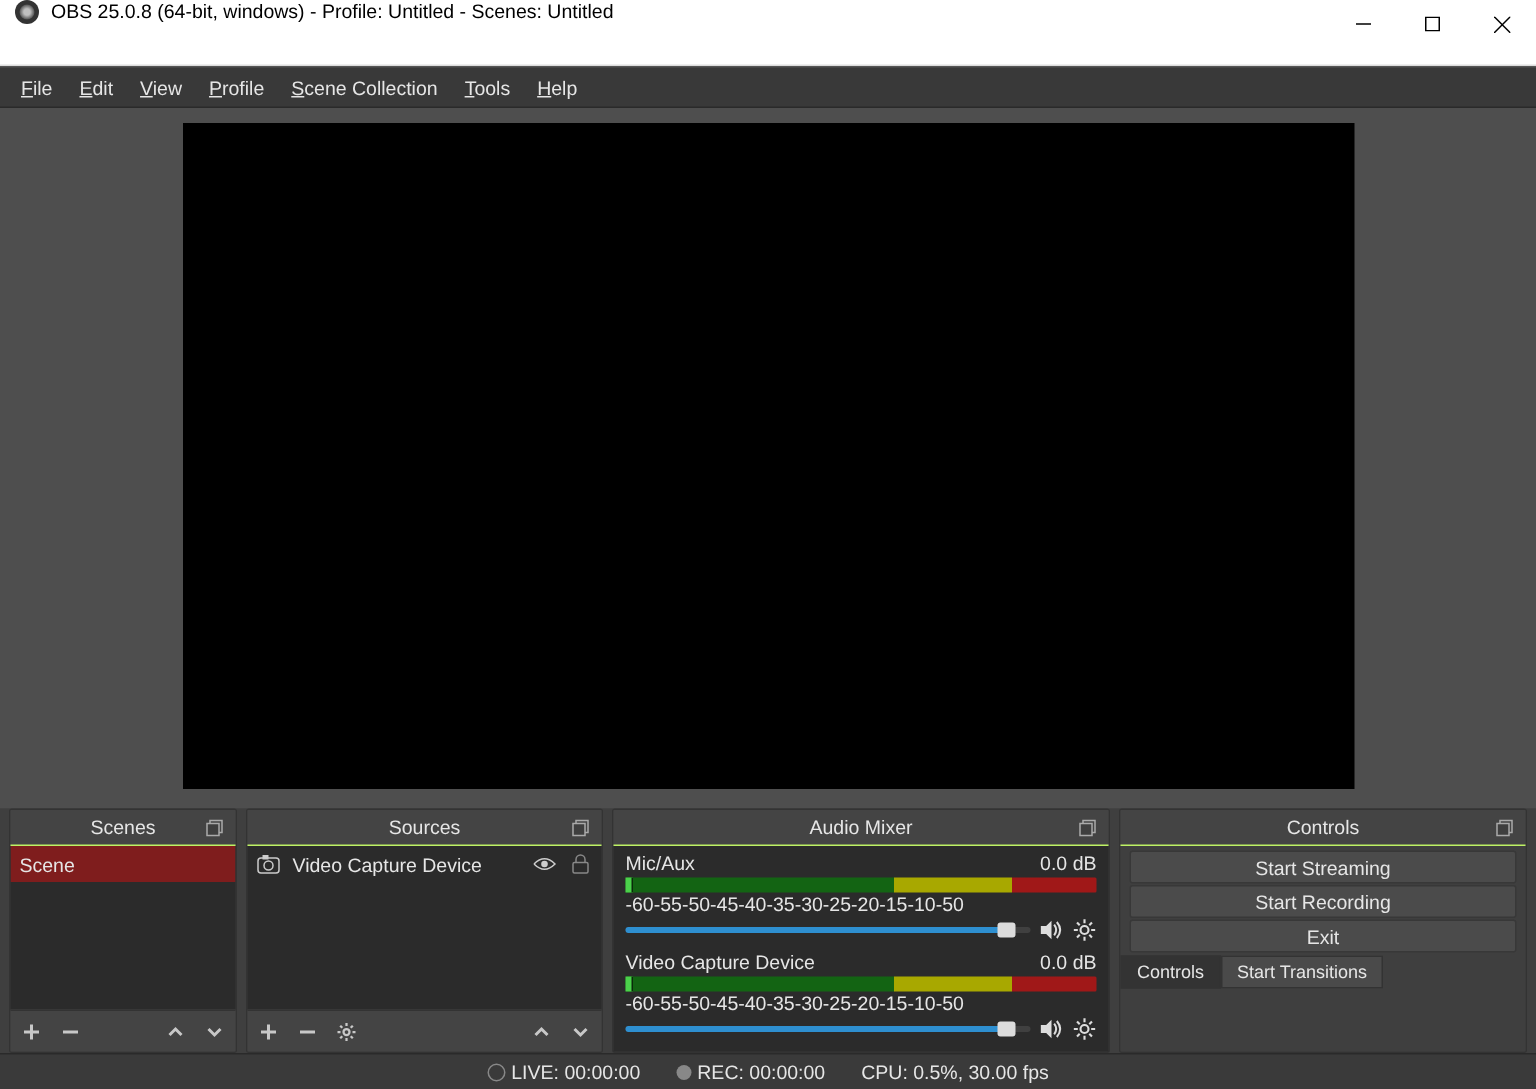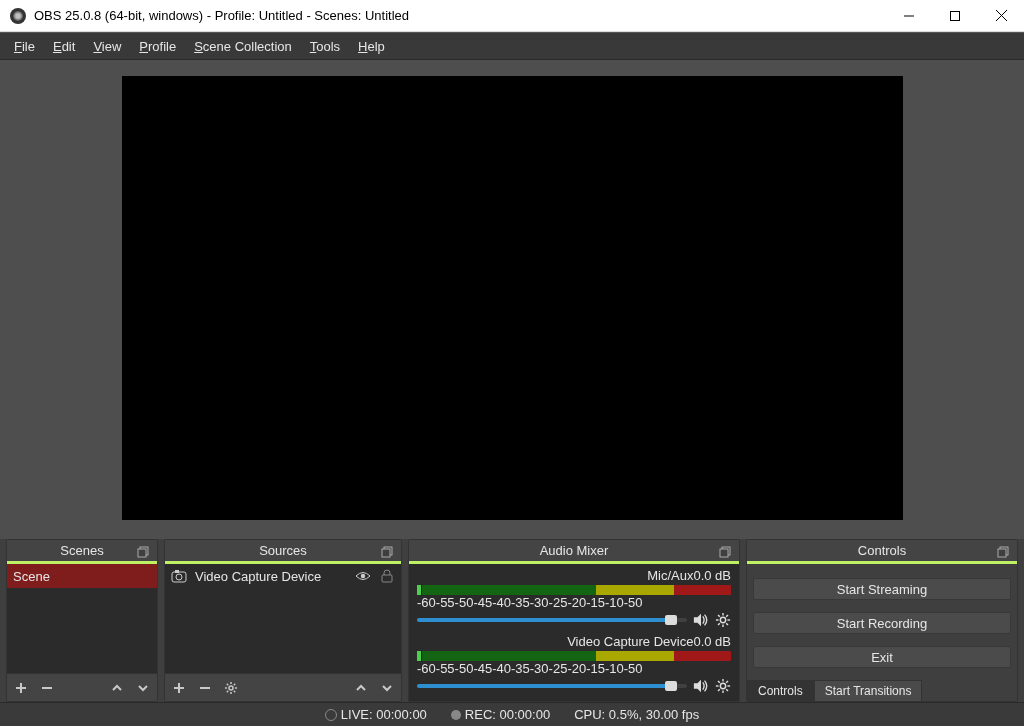--- a/index.html
+++ b/index.html
@@ -1,46 +1,46 @@
 <!DOCTYPE html>
 <html><head>
 <meta charset="utf-8">
 <style>
 *{box-sizing:border-box;margin:0;padding:0;font-family:"Segoe UI",Tahoma,sans-serif;font-size:13px;color:#e6e6e6;user-select:none}
 body{width:1024px;height:726px;display:flex;flex-direction:column;background:#444}
-.titlebar{height:32px;background:#fff;display:flex;align-items:center;border-bottom:1px solid #ddd}
+.titlebar{height:44px;background:#fff;display:flex;border-bottom:1px solid #ddd}
 .titlebar .obs-logo{width:16px;height:16px;border-radius:50%;background:#333;margin:0 8px 0 10px;position:relative}
 .titlebar .obs-logo::after{content:"";position:absolute;inset:3px;border-radius:50%;background:radial-gradient(circle,#bfbfbf 30%,#555 70%)}
 .titlebar .title-text{color:#000;flex:1}
 .titlebar .win-btns{display:flex}
 .titlebar .win-btn{width:46px;height:32px;display:flex;align-items:center;justify-content:center;color:#000}
 .menubar{height:28px;background:#393939;display:flex;align-items:center;padding:12px 6px;gap:2px;border-top:1px solid #555;border-bottom:1px solid #2a2a2a}
 .menu-item{padding:2px 8px;color:#e6e6e6}
 .menu-item .acc{text-decoration:underline}
 .preview-zone{flex:1;background:#4e4e4e;display:flex;align-items:center;justify-content:center;padding:0 0 4px 0}
 .preview-canvas{width:781px;height:444px;background:#000}
 .panels{display:flex;gap:6px;height:163px;padding:0 6px;background:#3f3f3f}
 .panel{background:#3f3f3f;border:1px solid #333;display:flex;flex-direction:column;border-radius:2px}
-.panel-hdr{height:24px;display:flex;align-items:center;justify-content:center;position:relative;border-bottom:3px solid #bef264;background:#444}
+.panel-hdr{height:24px;display:flex;align-items:center;justify-content:center;position:relative;border-bottom:1px solid #bef264;background:#444}
 .panel-hdr .pop-ico{position:absolute;right:4px;top:4px;width:16px;height:16px;color:#bfbfbf}
 .panel-body{flex:1;background:#2b2b2b;overflow:hidden}
 .panel-foot{height:28px;background:#444;border-top:1px solid #333;display:flex;align-items:center;padding:0 6px;gap:10px}
 .list-row{display:flex;align-items:center;height:24px;padding:0 6px;gap:8px}
 .list-row.sel{background:#7f1d1d}
 .tool-ico{color:#c8c8c8;width:16px;height:16px;display:flex;align-items:center;justify-content:center}
 .mixer-ch{padding:4px 8px 2px}
-.mixer-ch .ch-head{display:flex;justify-content:flex-end;font-size:12px;color:#ddd}
+.mixer-ch .ch-head{display:flex;justify-content:space-between;font-size:12px;color:#ddd}
 .mixer-meter{height:10px;margin-top:2px;background:linear-gradient(to right,#136413 0 57%,#a8a800 57% 82%,#a01818 82% 100%);position:relative;border-radius:1px}
 .mixer-meter::before{content:"";position:absolute;left:0;top:0;height:10px;width:4px;background:#4bd14b;border-right:1px solid #0a2a0a}
 .mixer-ticks{display:flex;font-size:8px;color:#8a8a8a;margin-top:0}
 .mixer-row2{display:flex;align-items:center;gap:6px;margin-top:2px}
 .slider-track{flex:1;height:4px;background:#404040;position:relative;border-radius:2px}
 .slider-fill{position:absolute;left:0;top:0;height:4px;width:94%;background:#2e8fd0;border-radius:2px}
 .slider-thumb{position:absolute;left:94%;top:-3px;width:12px;height:10px;background:#dcdcdc;border-radius:2px;transform:translateX(-50%)}
-.ctrl-btn{height:22px;background:#4b4b4b;border:1px solid #383838;display:flex;align-items:center;justify-content:center;margin:12px 6px;border-radius:2px}
+.ctrl-btn{height:22px;background:#4b4b4b;border:1px solid #383838;display:flex;align-items:center;justify-content:center;margin:1px 6px;border-radius:2px}
 .ctrl-tabs{display:flex;height:22px;margin-top:2px}
 .ctrl-tab{padding:2px 10px;background:#4a4a4a;border:1px solid #333;font-size:12px;display:flex;align-items:center}
 .ctrl-tab.act{background:#333}
 .statusbar{height:24px;background:#3a3a3a;display:flex;align-items:center;justify-content:center;gap:24px;padding:0 10px;border-top:1px solid #2a2a2a;font-size:12px;color:#d8d8d8}
 .live-dot{width:12px;height:12px;border-radius:50%;border:1px solid #888;display:inline-block;margin-right:4px;vertical-align:-2px}
 .rec-dot{width:10px;height:10px;border-radius:50%;background:#888;display:inline-block;margin-right:4px;vertical-align:-1px}
 svg{display:block}
 </style>
 </head>
 <body>

